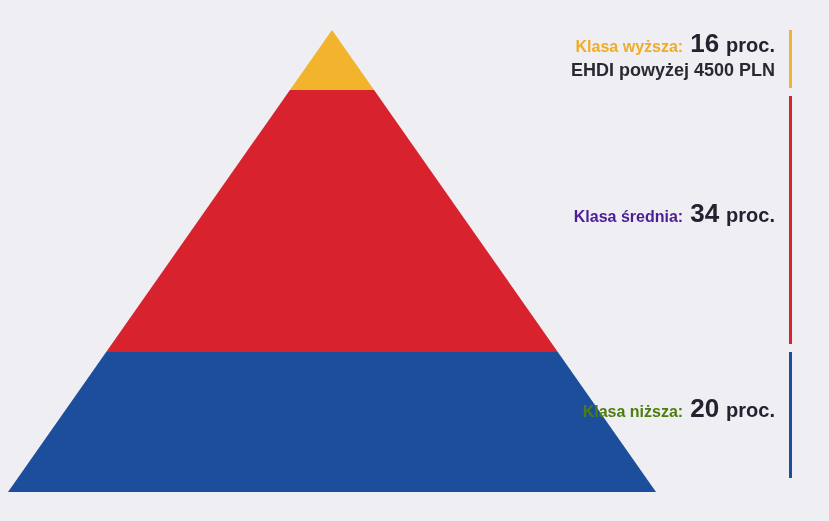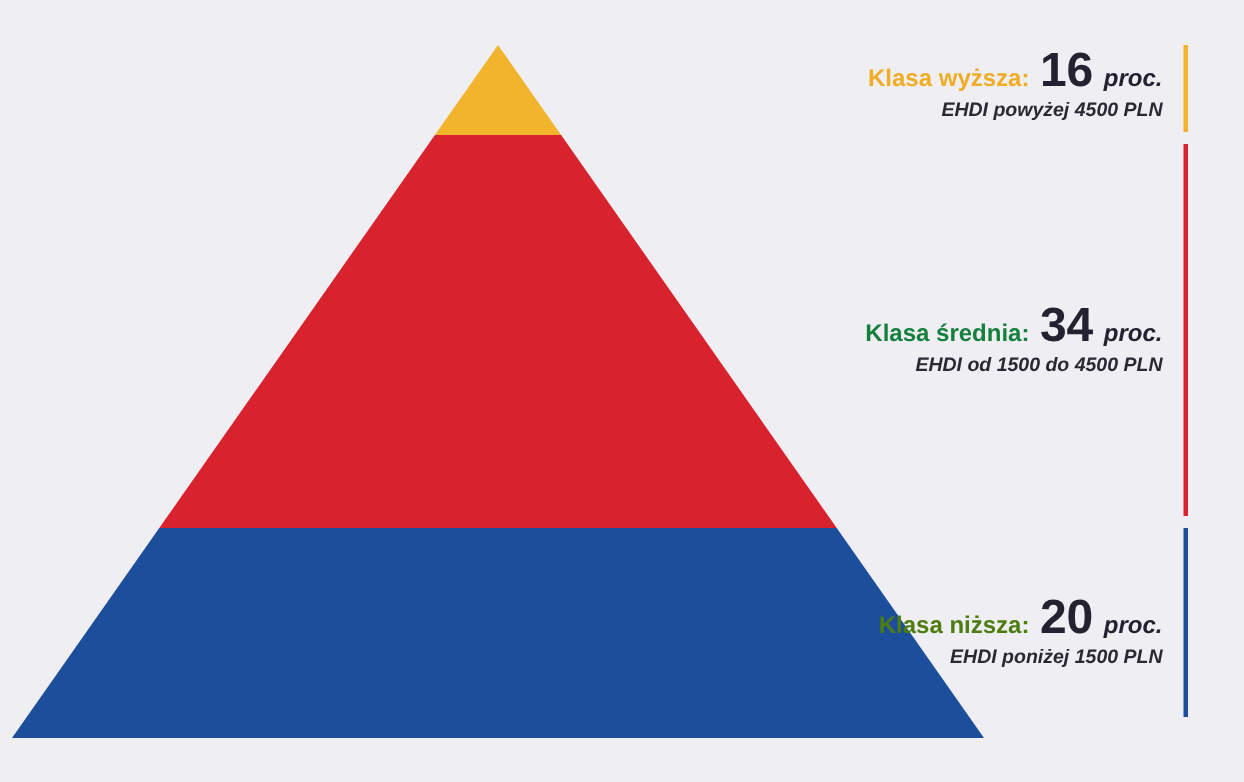--- a/index.html
+++ b/index.html
@@ -34,41 +34,39 @@
     align-items: baseline;
     justify-content: flex-end;
     gap: 7px;
     white-space: nowrap;
   }
   .class-name {
     font-size: 16px;
     font-weight: 700;
   }
   .class-name.upper { color: #F0AC25; }
-  .class-name.middle { color: #15803d; }
+  .class-name.middle { color: #4c1d95; }
   .class-name.lower { color: #4d7c0f; }
   .big-value {
-    font-size: 32px;
+    font-size: 26px;
     font-weight: 700;
     color: #232230;
     line-height: 1;
   }
   .unit {
-    font-size: 16px;
+    font-size: 20px;
     font-weight: 700;
     color: #232230;
-    font-style: italic;
   }
   .detail {
     margin-top: 3px;
-    font-size: 13px;
+    font-size: 18px;
     font-weight: 600;
     color: #2A2933;
     white-space: nowrap;
-    font-style: italic;
   }
 </style>
 </head>
 <body>
 
 <div class="stage">
 
   <svg class="chart-svg" width="829" height="521" viewBox="0 0 829 521">
     <defs>
       <clipPath id="tri-clip">
@@ -93,25 +91,23 @@
     </div>
     <div class="detail">EHDI powyżej 4500 PLN</div>
   </div>
 
   <div class="label-block" style="top: 200px;">
     <div class="label-line1">
       <span class="class-name middle">Klasa średnia:</span>
       <span class="big-value">34</span>
       <span class="unit">proc.</span>
     </div>
-    <div class="detail">EHDI od 1500 do 4500 PLN</div>
   </div>
 
   <div class="label-block" style="top: 395px;">
     <div class="label-line1">
       <span class="class-name lower">Klasa niższa:</span>
       <span class="big-value">20</span>
       <span class="unit">proc.</span>
     </div>
-    <div class="detail">EHDI poniżej 1500 PLN</div>
   </div>
 
 </div>
 
 </body></html>

